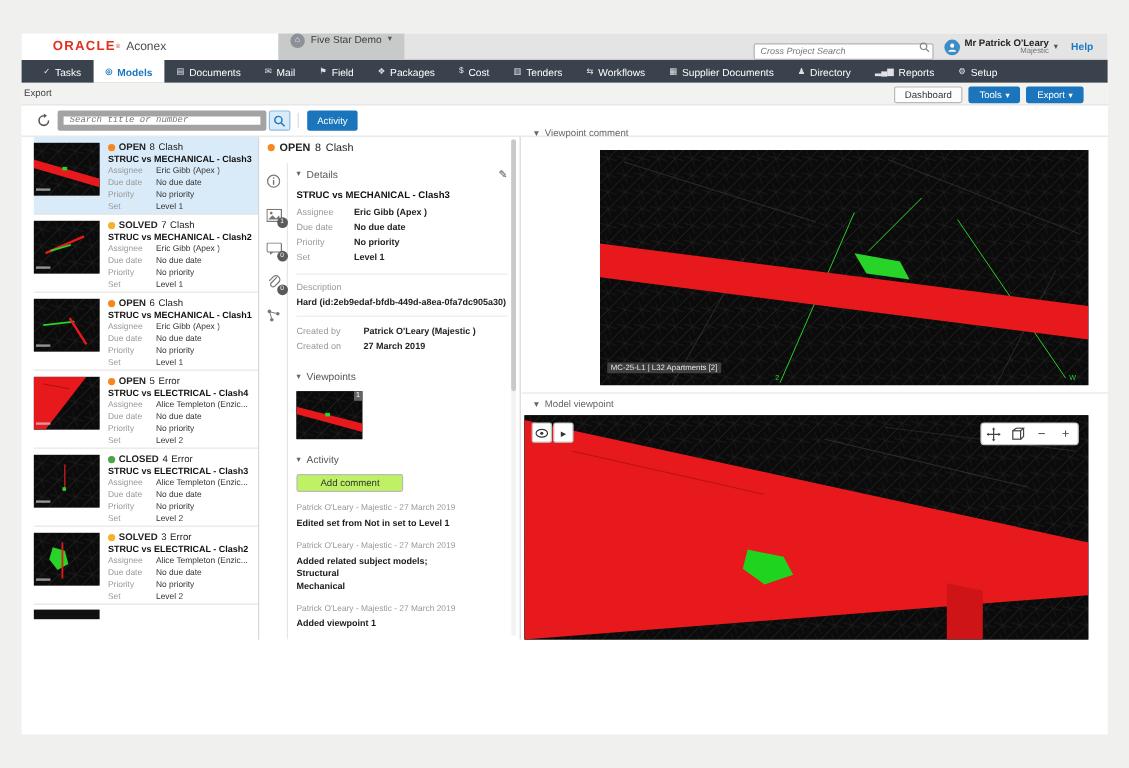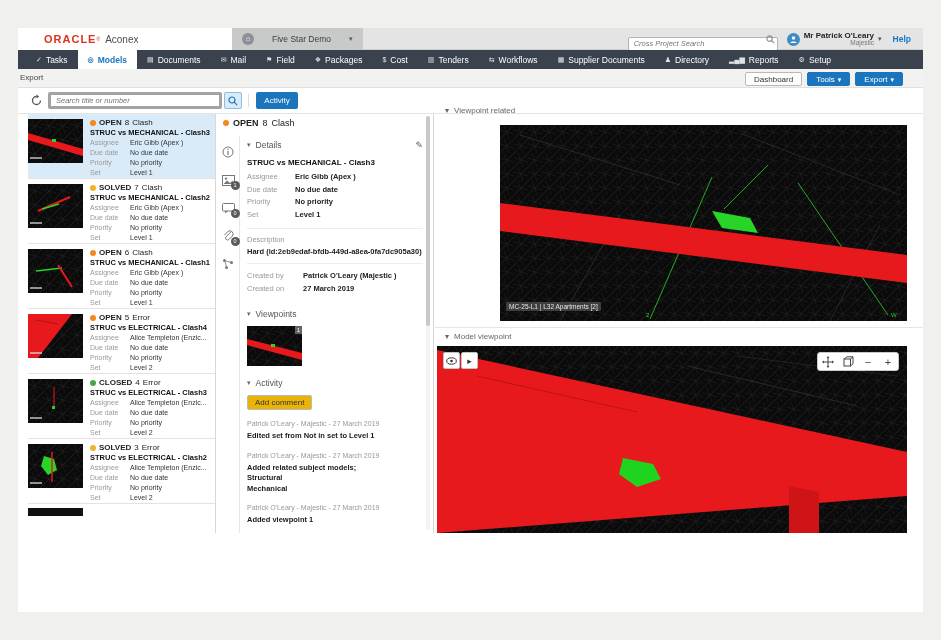--- a/index.html
+++ b/index.html
@@ -6,21 +6,21 @@
   html,body { width:941px; height:640px; font-family:"Liberation Sans", sans-serif; }
   body { background:#f0f1ef; position:relative; overflow:hidden; }
   .app { position:absolute; left:18px; top:28px; width:905px; height:584px; background:#fff; }
 
   
   #topbar { position:absolute; left:0; top:0; width:905px; height:22px; background:#e3e4e3; border-bottom:1px solid #cfcfcf; }
   #logo-box { position:absolute; left:0; top:0; width:214px; height:22px; background:#fff; display:flex; align-items:center; padding-left:26px; }
   .logo-oracle { color:#e0301e; font-weight:bold; font-size:11px; letter-spacing:1px; }
   .logo-reg { color:#e0301e; font-size:5px; vertical-align:top; }
   .logo-aconex { color:#4d4d4d; font-size:10px; margin-left:5px; }
-  #project-tab { position:absolute; left:214px; top:0; height:22px; background:#c7cac9; display:flex; align-items:center; gap:18px; padding:0 10px; cursor:pointer; }
+  #project-tab { position:absolute; left:214px; top:0; height:22px; background:#c7cac9; display:flex; gap:5px; padding:0 10px; cursor:pointer; }
   .proj-circle { width:12px; height:12px; border-radius:50%; background:#8b9196; color:#fff; font-size:7px; line-height:12px; text-align:center; }
   .proj-label { font-size:8.5px; color:#3c3c3c; }
   .caret { font-size:7px; color:#555; }
   #topbar-right { position:absolute; right:0; top:0; height:22px; display:flex; align-items:center; gap:9px; padding-right:8px; }
   #cross-search { width:150px; height:14px; position:relative; }
   #cross-search input { width:100%; height:100%; border:1px solid #b3b3b3; border-radius:2px; font-size:7.5px; font-style:italic; color:#555; padding:0 16px 0 5px; font-family:"Liberation Sans",sans-serif; }
   #cross-search svg { position:absolute; right:3px; top:2.5px; }
   #user-chip { display:flex; align-items:center; gap:4px; cursor:pointer; }
   .avatar { width:13px; height:13px; border-radius:50%; background:#3c8dc5; display:flex; align-items:center; justify-content:center; }
   .user-names { text-align:right; line-height:1; }
@@ -40,21 +40,21 @@
   #page-label { position:absolute; left:2px; top:4px; font-size:8px; color:#444; }
   #subbar-btns { position:absolute; right:20px; top:2.5px; display:flex; gap:5px;align-items:flex-end; }
   .btn { height:14px; font-size:8px; border-radius:2px; padding:0 8px; line-height:13px; cursor:pointer; }
   .btn-light { background:#fdfdfd; border:1px solid #b9b9b9; color:#333; }
   .btn-blue { background:#1b75bc; border:1px solid #1b75bc; color:#fff; }
   .btn .caret { color:inherit; margin-left:3px; }
 
   
   #searchrow { position:absolute; left:0; top:60px; width:905px; height:26px; background:#fff; border-bottom:1px solid #e4e4e4; }
   #refresh-btn { position:absolute; left:12px; top:6px; width:13px; height:13px; cursor:pointer; }
-  #issue-search { position:absolute; left:30px; top:4px; width:174px; height:17px; border:3px solid #a3a3a3; border-radius:2px; font-size:7.5px; font-style:italic; color:#666; padding:0 5px; font-family:Liberation Sans, sans-serif; }
+  #issue-search { position:absolute; left:30px; top:4px; width:174px; height:17px; border:5px solid #a3a3a3; border-radius:2px; font-size:7.5px; font-style:italic; color:#666; padding:0 5px; font-family:Liberation Mono, monospace; }
   #mag-btn { position:absolute; left:206px; top:4px; width:18px; height:17px; background:#d9eaf8; border:1px solid #8fbce0; border-radius:2px; display:flex; align-items:center; justify-content:center; cursor:pointer; }
   .vdiv { position:absolute; left:230px; top:6px; width:1px; height:13px; background:#ddd; }
   #filters-btn { position:absolute; left:238px; top:4px; width:42px; height:17px; background:#1b75bc; border-radius:2px; color:#fff; font-size:8px; text-align:center; line-height:17px; cursor:pointer; }
 
   
   #issuelist { position:absolute; left:10px; top:86px; width:187px; height:419px; overflow:hidden; }
   .issue-item { position:absolute; left:0; width:187px; height:65px; border-bottom:1px solid #e3e3e3; cursor:pointer; background:#fff; }
   .issue-item.selected { background:#d9ebf9; }
   .thumb { position:absolute; left:0; top:5px; width:55px; height:44px; background:#0b0b0b; overflow:hidden; }
   .imeta { position:absolute; left:62px; top:3px; width:124px; }
@@ -90,21 +90,21 @@
   .pencil { margin-left:auto; font-size:9px; color:#555; cursor:pointer; }
   .d-title { font-size:8px; font-weight:bold; color:#111; margin:8px 0 4px; }
   .drow { display:flex; line-height:12.5px; }
   .dl { width:48px; flex:0 0 auto; font-size:7.5px; color:#999; }
   .dv { font-size:7.5px; color:#222; font-weight:bold; }
   .hr { border-top:1px solid #ececec; margin:7px 0 6px; }
   .desc-label { font-size:7.5px; color:#999; margin-bottom:3px; }
   .desc-val { font-size:7.5px; color:#222; font-weight:bold; margin-bottom:4px; }
   .vp-thumb { position:relative; width:55px; height:40px; background:#0b0b0b; margin:7px 0 4px; cursor:pointer; }
   .vp-badge { position:absolute; right:0; top:0; background:rgba(110,110,110,.9); color:#fff; font-size:6px; padding:0 2px; line-height:8px; }
-  #add-comment { display:inline-block; margin-top:7px; background:#eab308; border:1px solid #bbb; border-radius:2px; font-size:8px; color:#333; padding:2px 7px; cursor:pointer; }
+  #add-comment { display:inline-block; margin-top:7px; background:#bef264; border:1px solid #bbb; border-radius:2px; font-size:8px; color:#333; padding:2px 19px; cursor:pointer; }
   .act-meta { font-size:7px; color:#999; margin-top:9px; line-height:10px; }
   .act-line { font-size:7.5px; color:#1a1a1a; font-weight:bold; line-height:10.5px; margin-top:2px; }
   #d-scroll { position:absolute; right:1px; top:2px; width:4px; height:414px; background:#f3f3f3; border-radius:2px; }
   #d-thumbbar { position:absolute; right:1px; top:2px; width:4px; height:210px; background:#c9c9c9; border-radius:2px; cursor:pointer; }
 
   
   #snap-header, #model-header { position:absolute; display:flex; align-items:center; gap:5px; font-size:8px; color:#666; cursor:pointer; }
   #snap-header { left:427px; top:78px; }
   #model-header { left:427px; top:304px; }
   #snap-img { position:absolute; left:482px; top:97px; width:407px; height:196px; background:#000; cursor:pointer; }
@@ -592,21 +592,21 @@
       
       
     </div>
 
     <div id="d-scroll"></div>
     <div id="d-thumbbar"></div>
   </section>
 
   <div id="snap-header">
     <span class="chev">▾</span>
-    <span>Viewpoint related</span>
+    <span>Viewpoint comment</span>
   </div>
 
   <div id="snap-img">
     <svg viewBox="0 0 407 196" width="407" height="196">
       <rect width="407" height="196" fill="url(#wire)"></rect>
       <line x1="20" y1="10" x2="180" y2="60" stroke="#3a3a3a" stroke-width="0.6"></line>
       <line x1="240" y1="8" x2="400" y2="70" stroke="#383838" stroke-width="0.6"></line>
       <line x1="60" y1="196" x2="120" y2="90" stroke="#3a3a3a" stroke-width="0.6"></line>
       <line x1="330" y1="196" x2="380" y2="100" stroke="#383838" stroke-width="0.6"></line>
       <line x1="150" y1="194" x2="212" y2="52" stroke="#2ad42a" stroke-width="0.8"></line>

